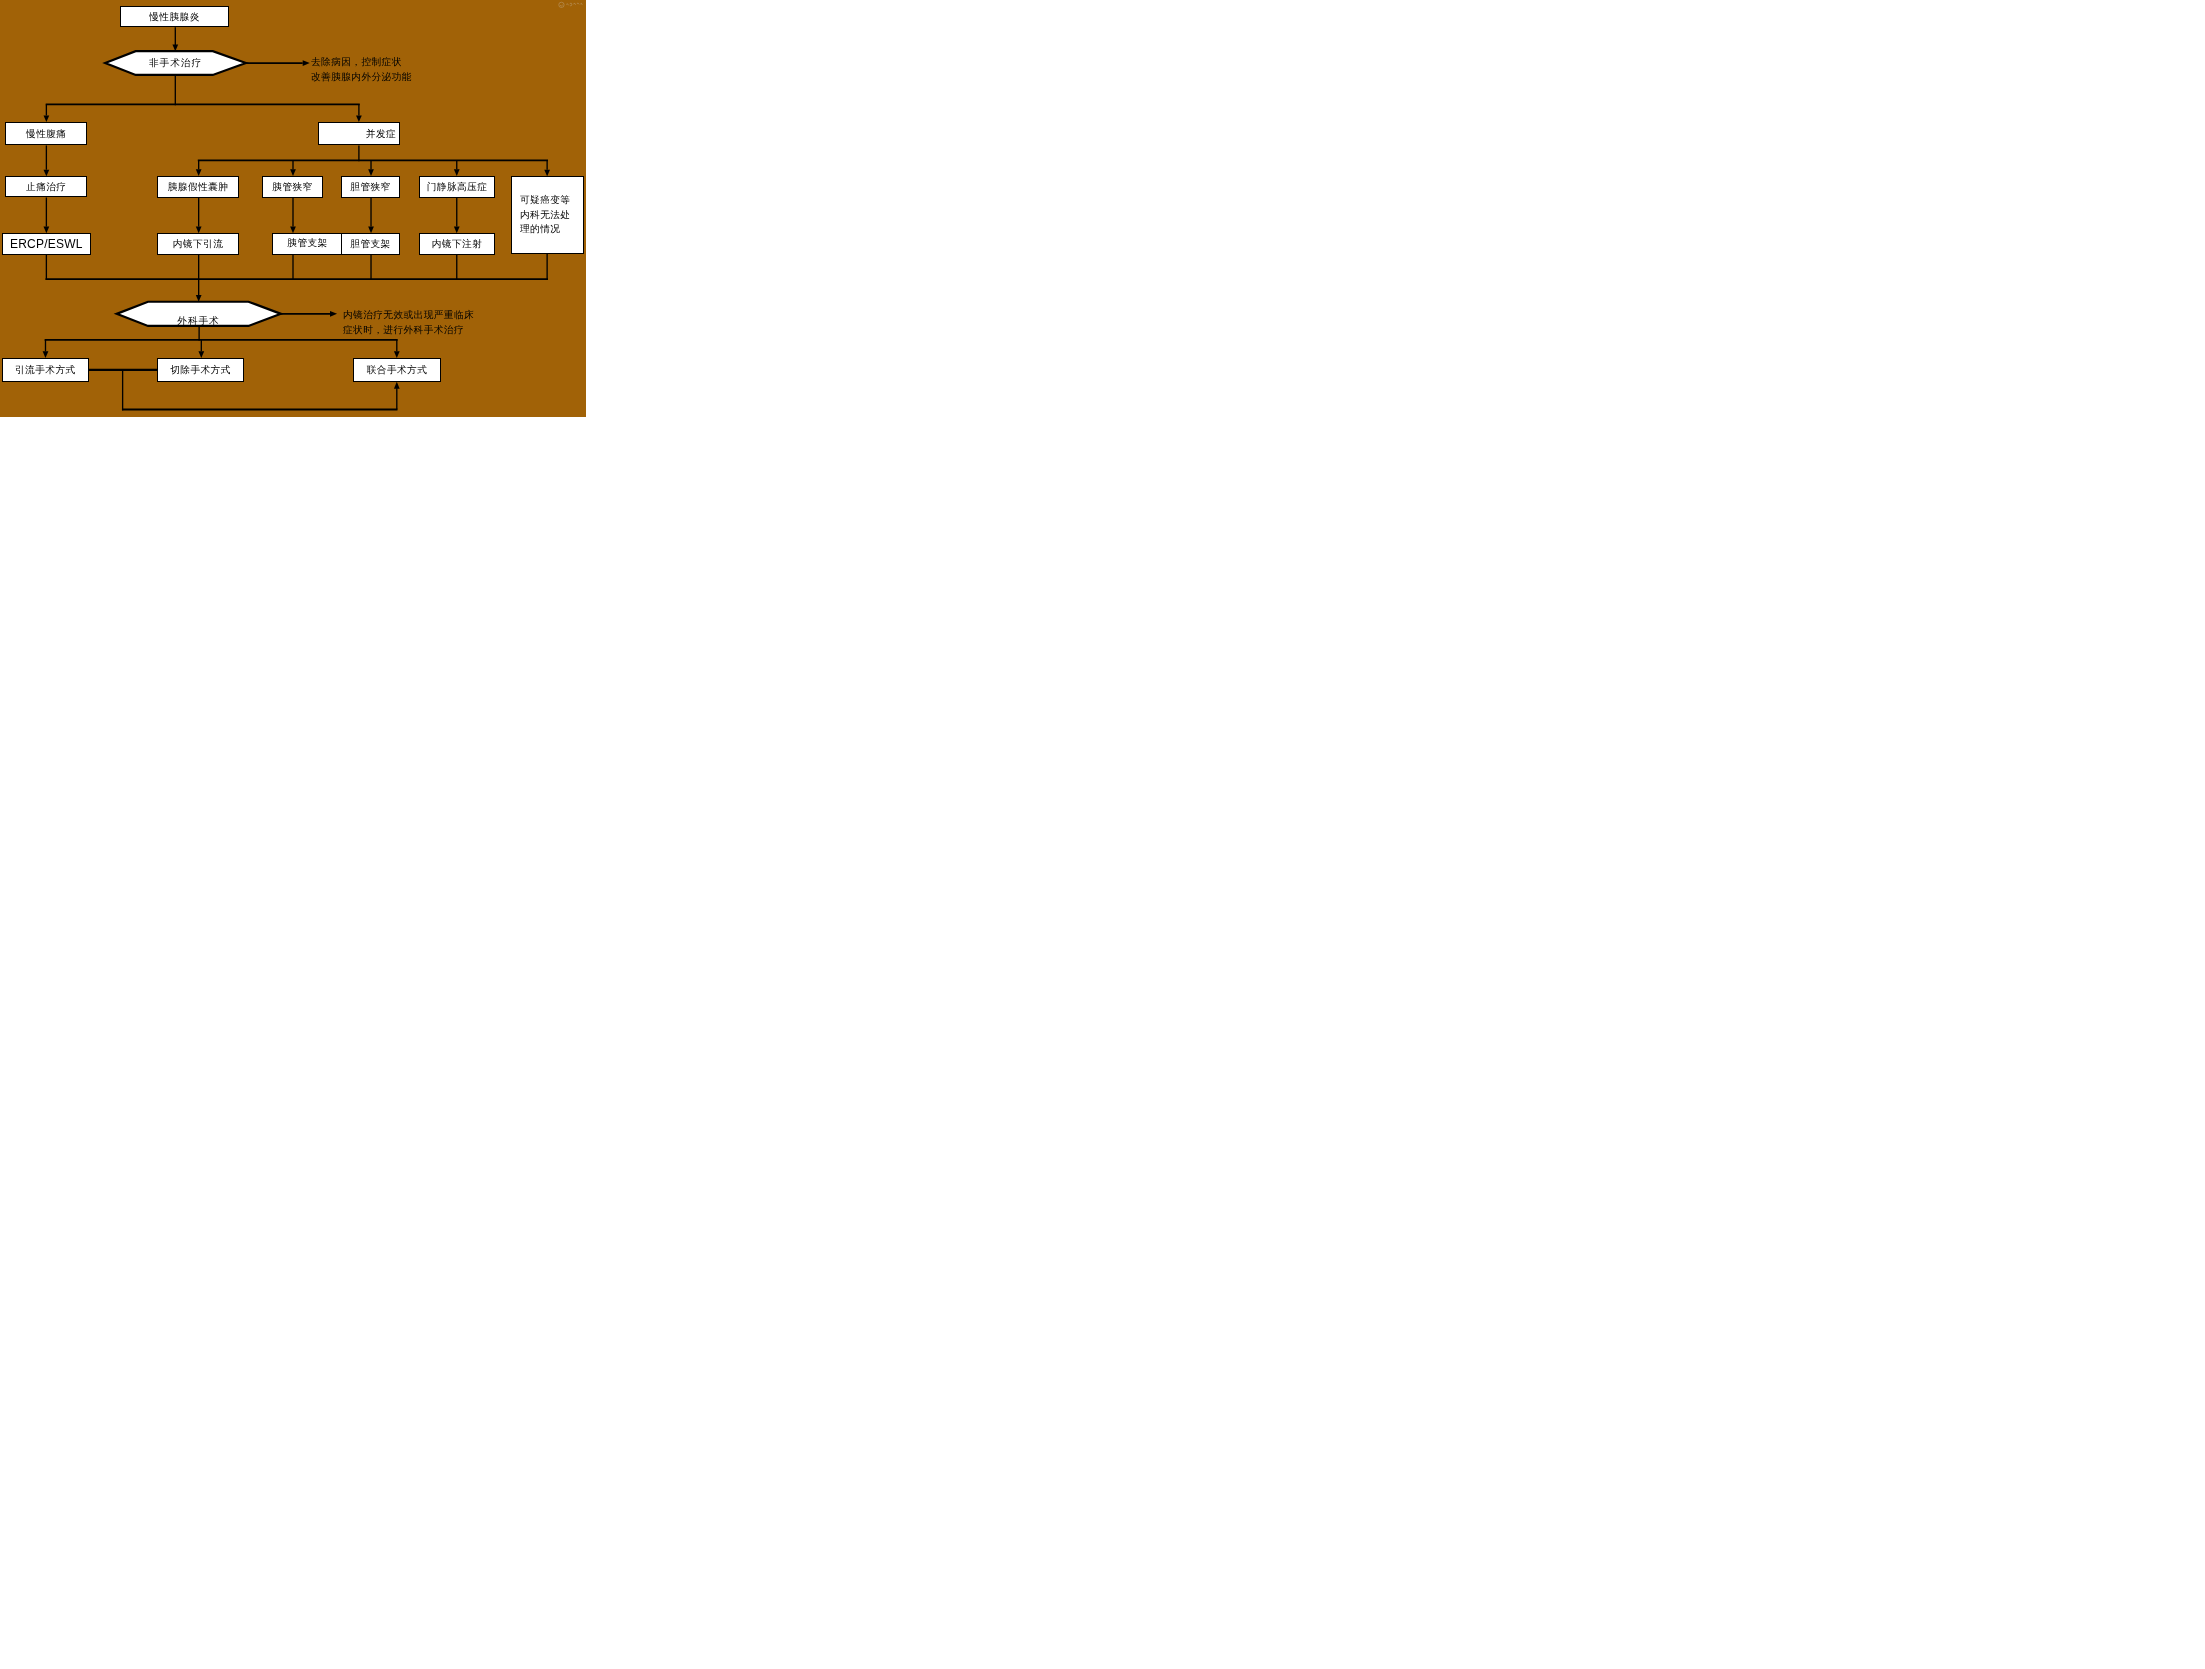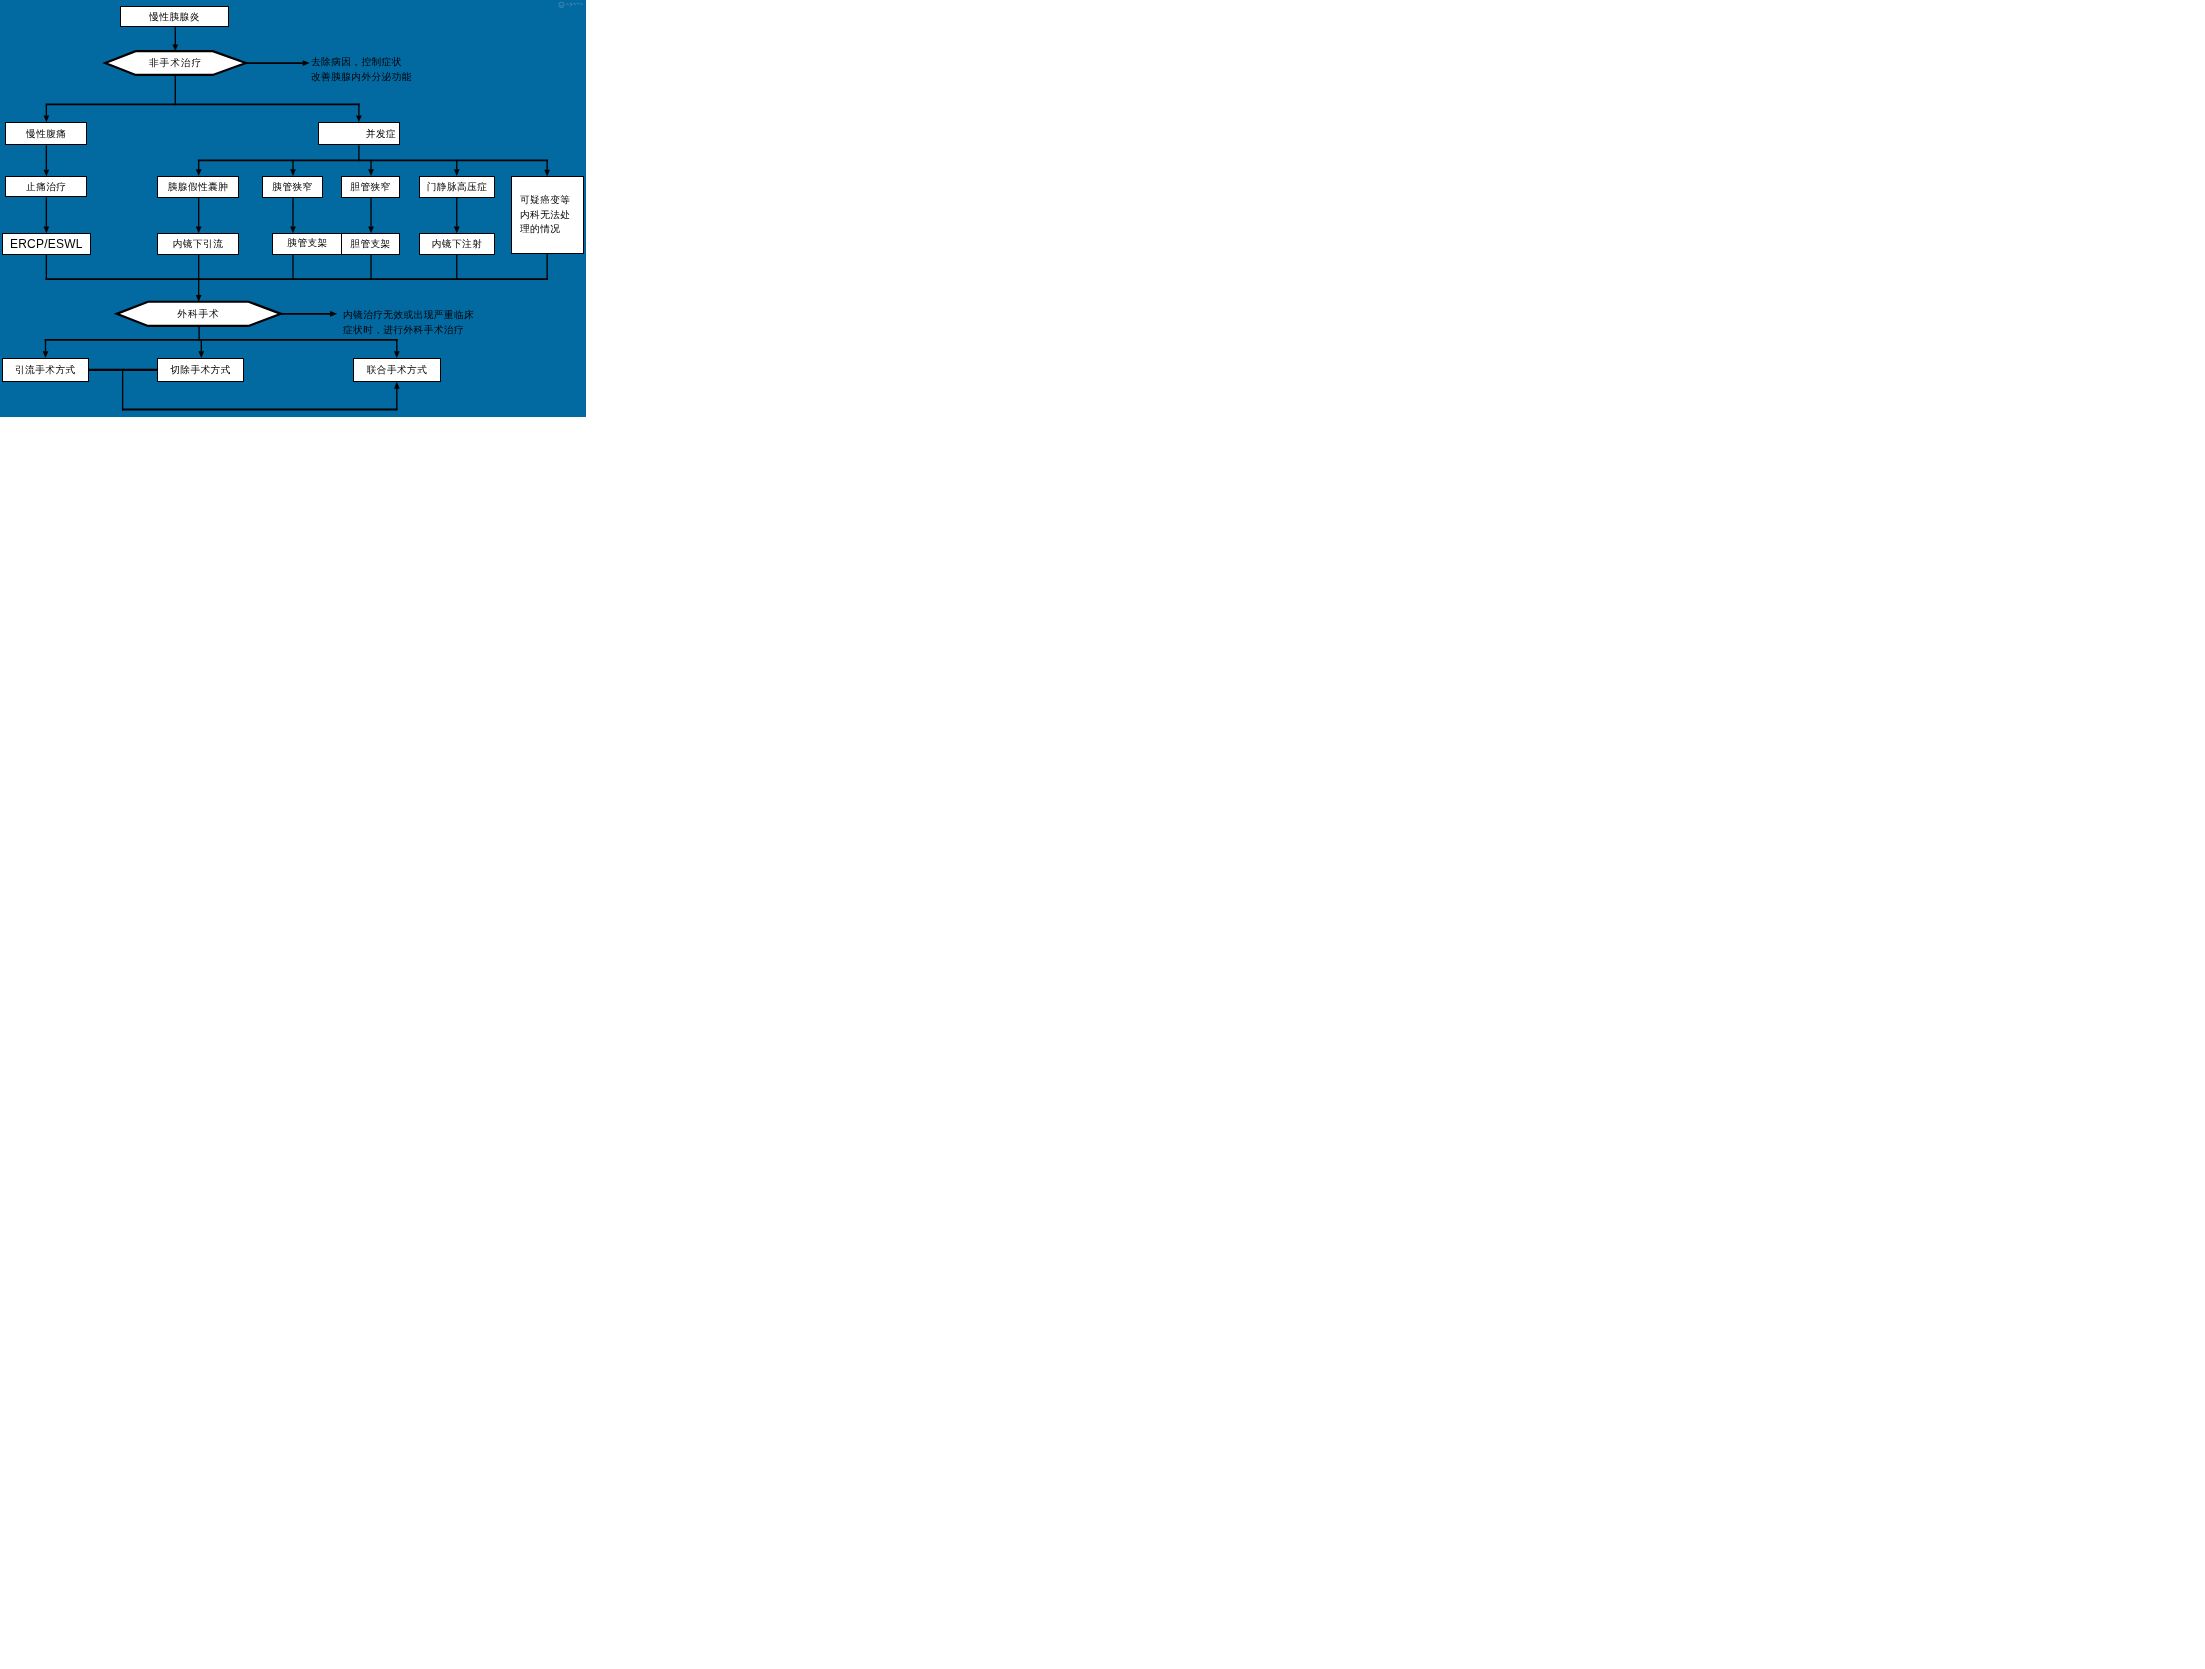--- a/index.html
+++ b/index.html
@@ -4,21 +4,21 @@
 <style>
   html, body {
     margin: 0;
     padding: 0;
     background: #ffffff;
   }
   #canvas {
     position: relative;
     width: 586px;
     height: 417px;
-    background: #0369a1;
+    background: #a16207;
     font-family: "Liberation Serif", "DejaVu Serif", serif;
     color: #000000;
     overflow: hidden;
   }
   #connector-layer {
     position: absolute;
     left: 0;
     top: 0;
     width: 586px;
     height: 417px;
@@ -192,21 +192,21 @@
   </div>
 
   <div class="box" style="left:157px; top:233px; width:82px; height:21.6px;">内镜下引流</div>
 
   <div class="box" style="left:272px; top:233px; width:71px; height:21.6px;font-family:Liberation Mono, monospace;">胰管支架</div>
 
   <div class="box" style="left:341px; top:233px; width:59px; height:21.6px;">胆管支架</div>
 
   <div class="box" style="left:419px; top:233px; width:76px; height:21.6px;">内镜下注射</div>
 
-  <div class="hex-label" style="left:116px; top:302px; width:165px; height:25px;text-align:center;">外科手术</div>
+  <div class="hex-label" style="left:116px; top:302px; width:165px; height:38px;text-align:center;">外科手术</div>
 
   <div class="annotation" style="left:343px; top:307px;">
     <div>内镜治疗无效或出现严重临床</div>
     <div>症状时，进行外科手术治疗</div>
   </div>
 
   <div class="box" style="left:1.8px; top:358px; width:87px; height:24px;">引流手术方式</div>
 
   <div class="box" style="left:157px; top:358px; width:87px; height:24px;">切除手术方式</div>
 

